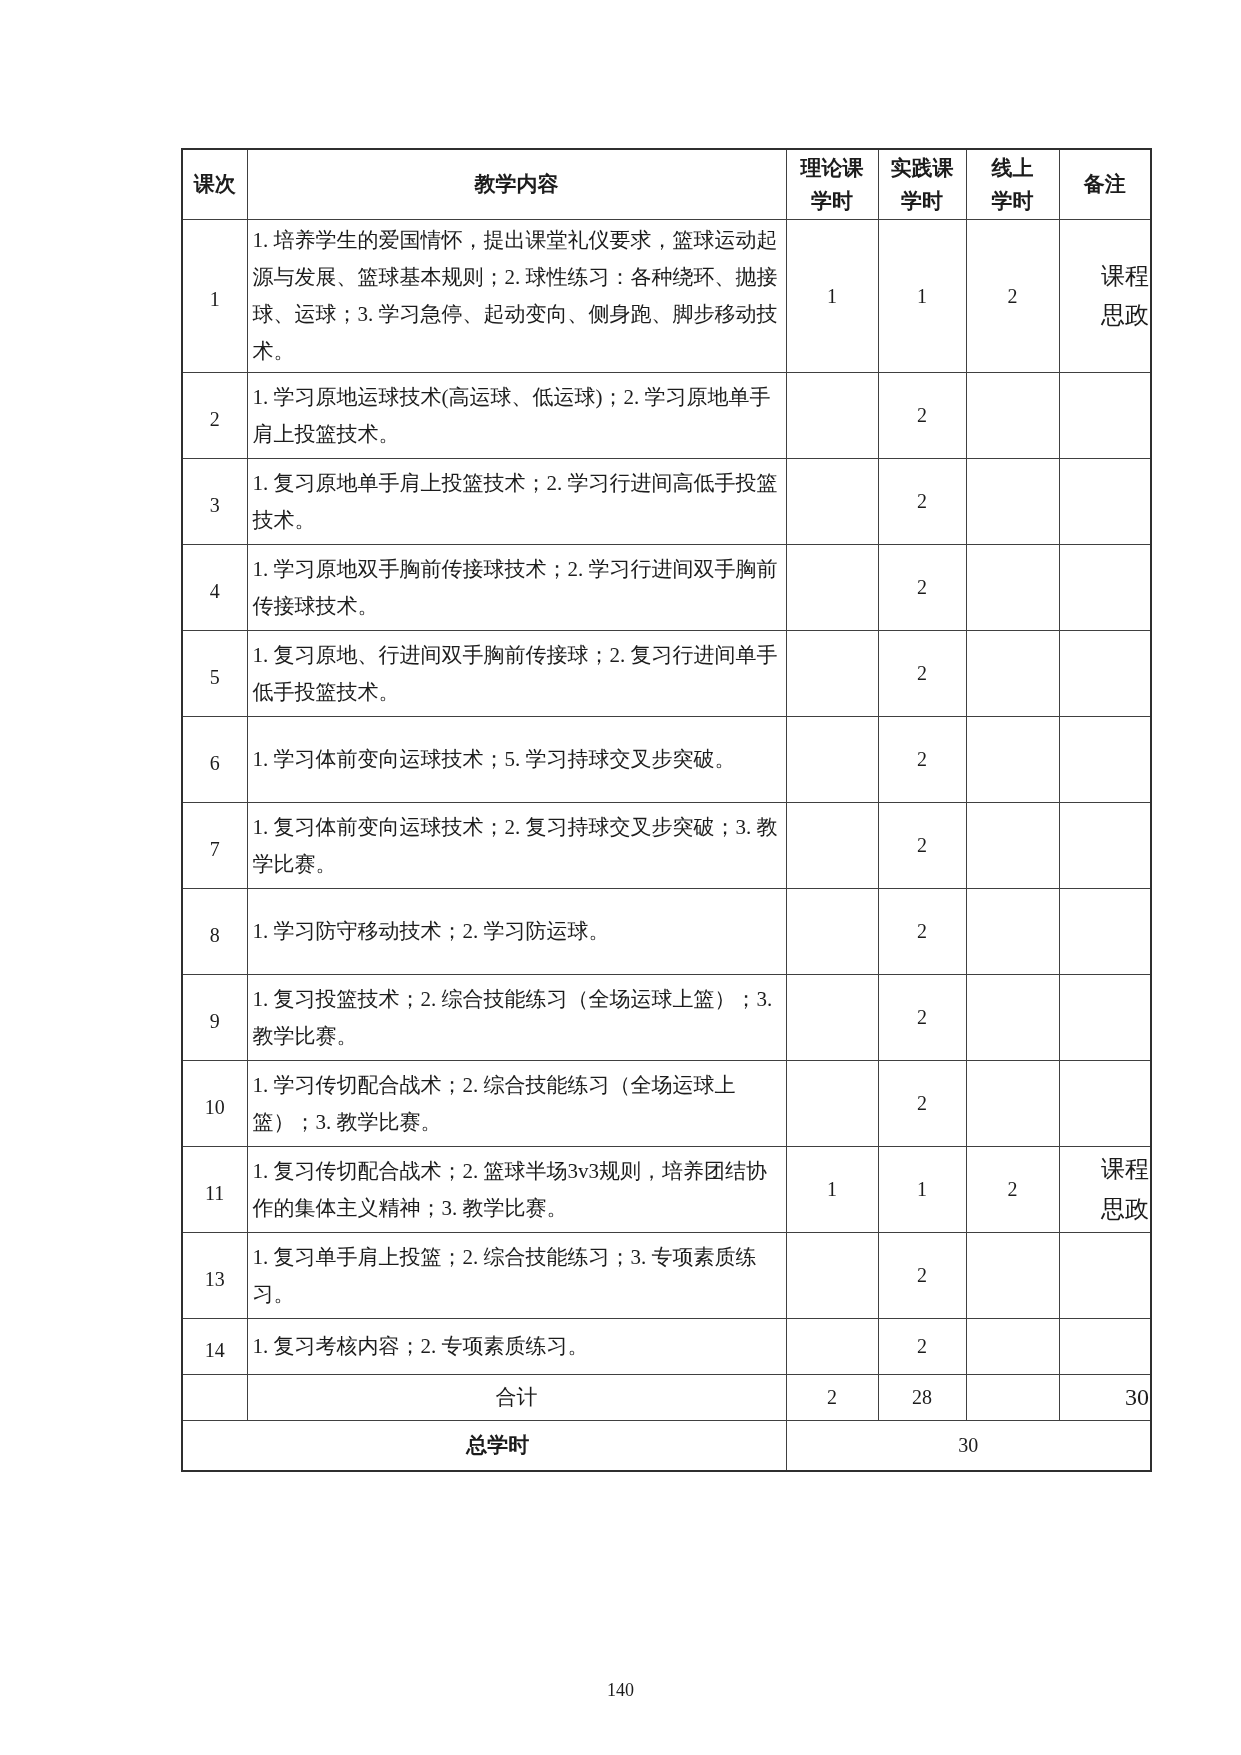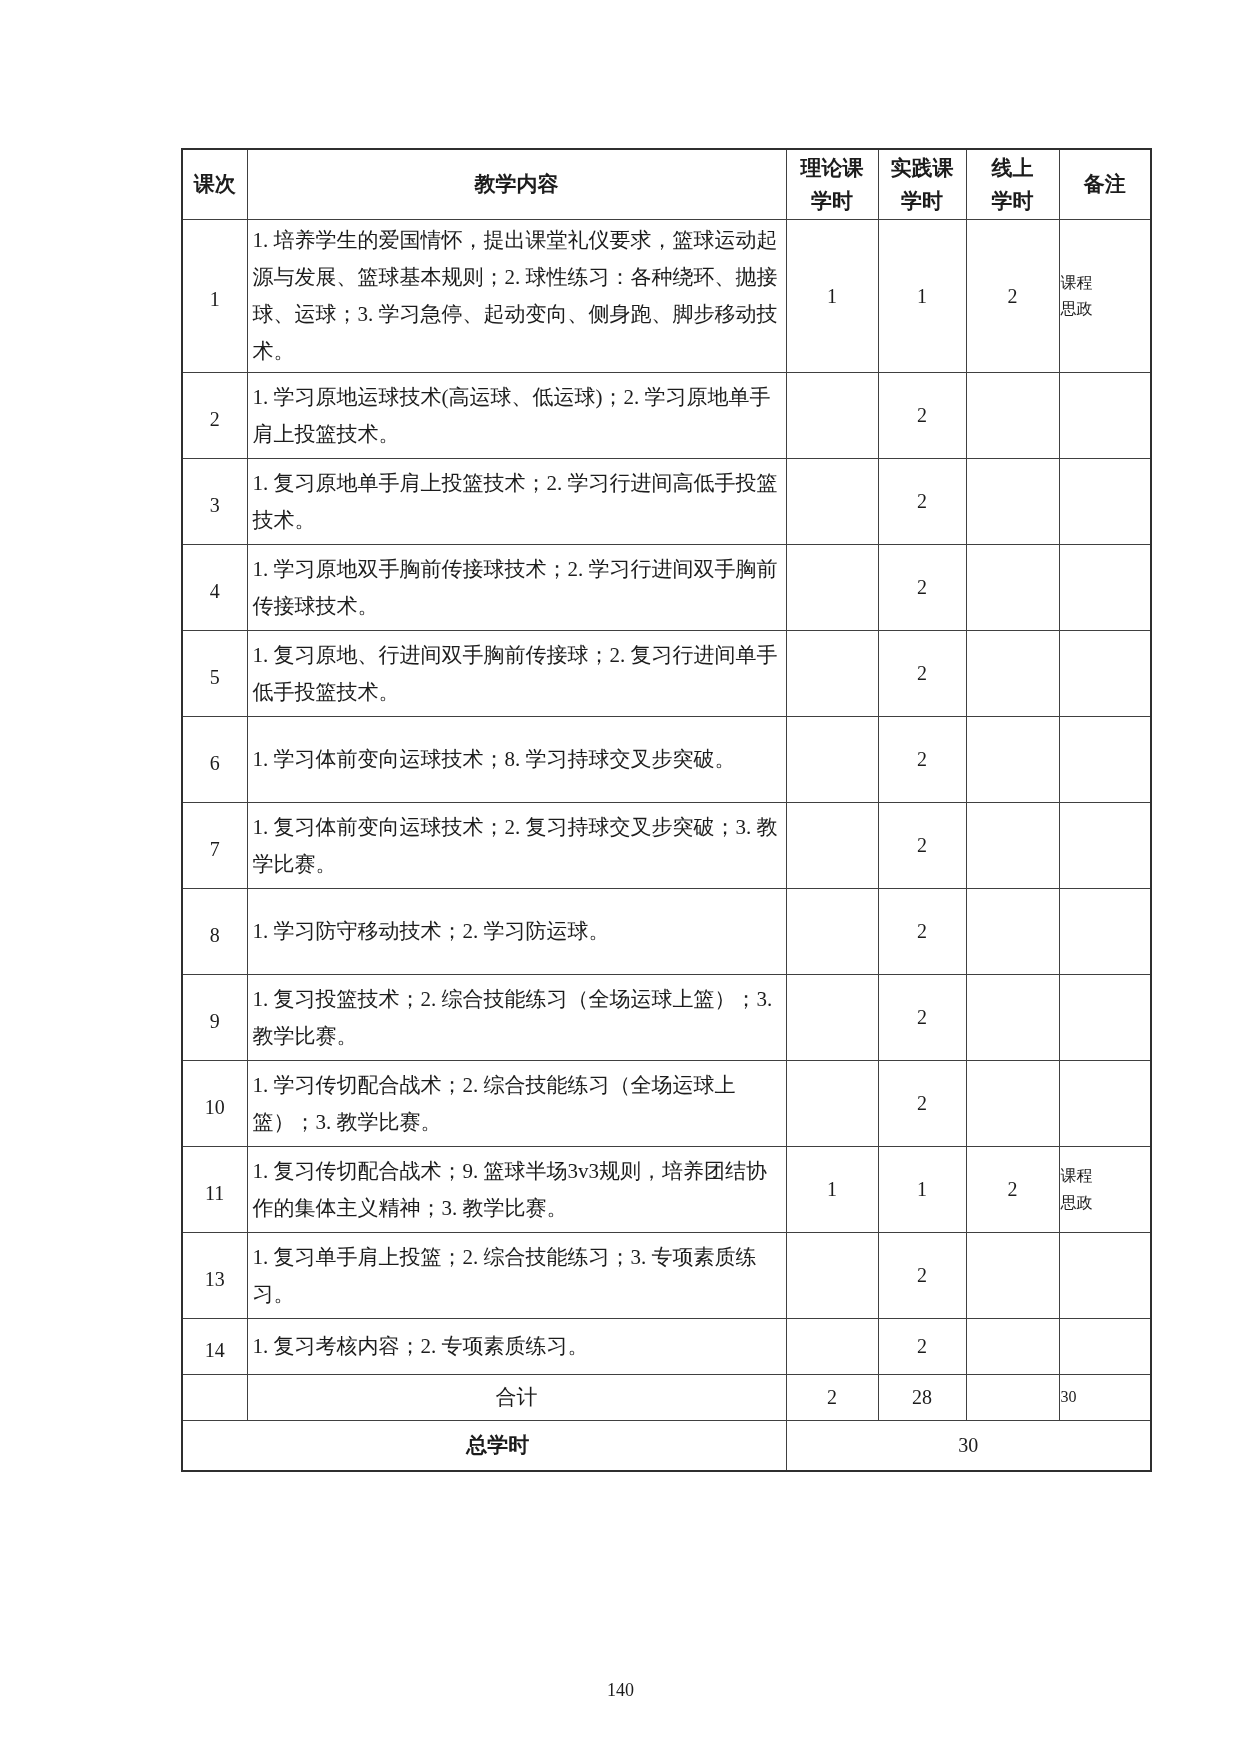--- a/index.html
+++ b/index.html
@@ -59,22 +59,22 @@
   }
   td.c-content.center {
     text-align: center;
     margin-left: 32px;
   }
   td.c-hours {
     text-align: center;
     font-size: 20px;
   }
   td.c-remark {
-    text-align: left;
-    font-size: 16px;
+    text-align: right;
+    font-size: 24px;
     line-height: 1.65;
   }
   td.c-grand-label {
     text-align: center;
     font-size: 21px;
     font-weight: bold;
     padding-left: 28px;
   }
   td.c-grand-value {
     text-align: center;
@@ -155,21 +155,21 @@
       <td class="c-num">5</td>
       <td class="c-content">1. 复习原地、行进间双手胸前传接球；2. 复习行进间单手低手投篮技术。</td>
       <td class="c-hours"></td>
       <td class="c-hours">2</td>
       <td class="c-hours"></td>
       <td class="c-remark"></td>
     </tr>
 
     <tr class="r-std thick-top">
       <td class="c-num">6</td>
-      <td class="c-content">1. 学习体前变向运球技术；8. 学习持球交叉步突破。</td>
+      <td class="c-content">1. 学习体前变向运球技术；5. 学习持球交叉步突破。</td>
       <td class="c-hours"></td>
       <td class="c-hours">2</td>
       <td class="c-hours"></td>
       <td class="c-remark"></td>
     </tr>
 
     <tr class="r-std">
       <td class="c-num">7</td>
       <td class="c-content">1. 复习体前变向运球技术；2. 复习持球交叉步突破；3. 教学比赛。</td>
       <td class="c-hours"></td>
@@ -200,21 +200,21 @@
       <td class="c-num">10</td>
       <td class="c-content">1. 学习传切配合战术；2. 综合技能练习（全场运球上篮）；3. 教学比赛。</td>
       <td class="c-hours"></td>
       <td class="c-hours">2</td>
       <td class="c-hours"></td>
       <td class="c-remark"></td>
     </tr>
 
     <tr class="r-std thick-top">
       <td class="c-num">11</td>
-      <td class="c-content">1. 复习传切配合战术；9. 篮球半场3v3规则，培养团结协作的集体主义精神；3. 教学比赛。</td>
+      <td class="c-content">1. 复习传切配合战术；2. 篮球半场3v3规则，培养团结协作的集体主义精神；3. 教学比赛。</td>
       <td class="c-hours">1</td>
       <td class="c-hours">1</td>
       <td class="c-hours">2</td>
       <td class="c-remark"><span>课程</span><br><span>思政</span></td>
     </tr>
 
 
     <tr class="r-std">
       <td class="c-num">13</td>
       <td class="c-content">1. 复习单手肩上投篮；2. 综合技能练习；3. 专项素质练习。</td>

